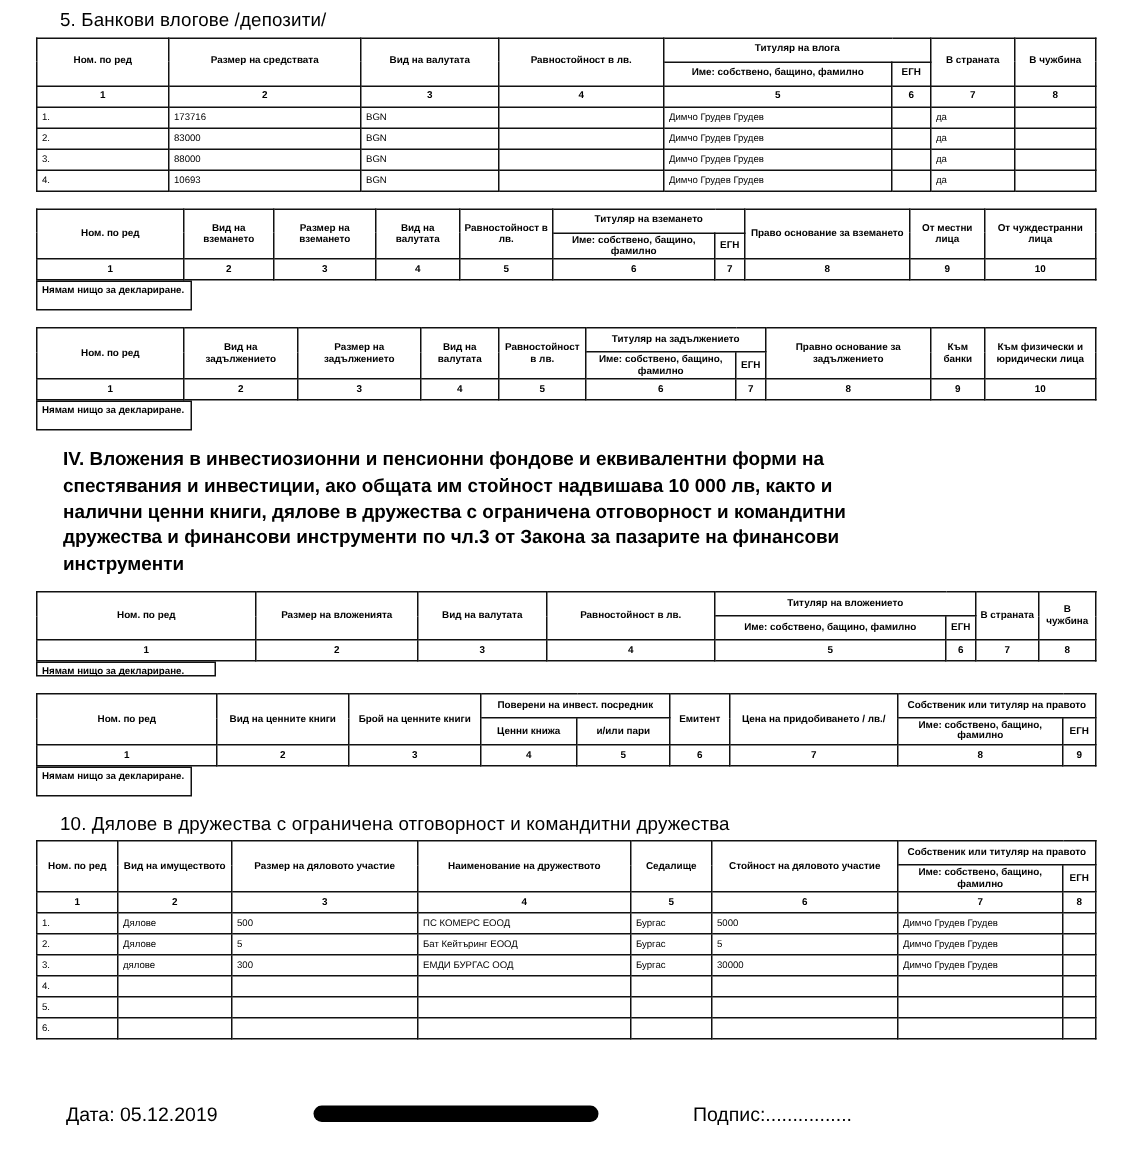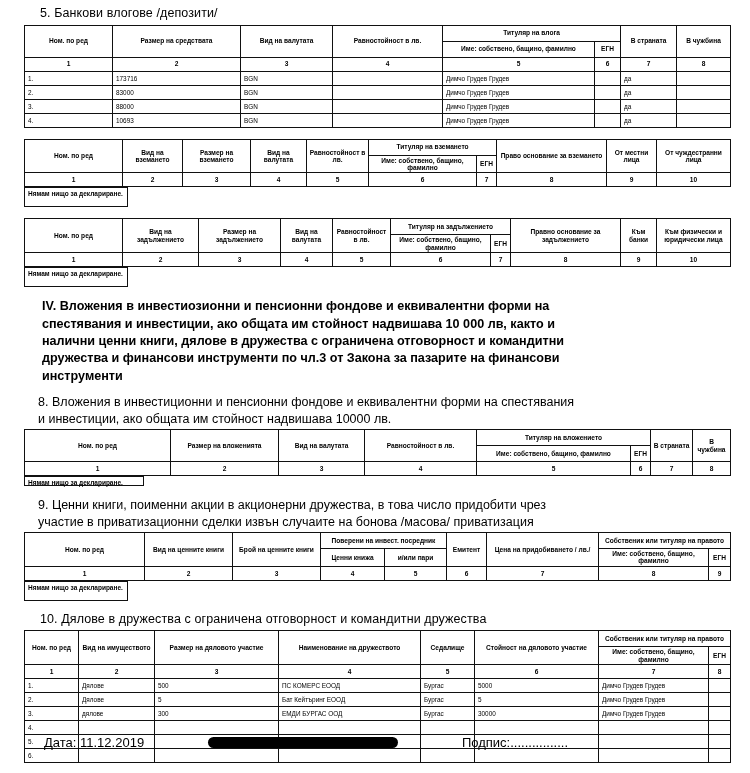--- a/index.html
+++ b/index.html
@@ -303,21 +303,20 @@
         <td class="num">10</td>
       </tr>
     </tbody>
   </table>
   <div class="nothing-wrap w2">
     <div class="nothing-cell">Нямам нищо за деклариране.</div>
   </div>
 
   <div class="block-title">IV. Вложения в инвестиозионни и пенсионни фондове и еквивалентни форми на спестявания и инвестиции, ако общата им стойност надвишава 10 000 лв, както и налични ценни книги, дялове в дружества с ограничена отговорност и командитни дружества и финансови инструменти по чл.3 от Закона за пазарите на финансови инструменти</div>
 
-  <div class="sec-title-2line">8. Вложения в инвестиционни и пенсионни фондове и еквивалентни форми на спестявания и инвестиции, ако общата им стойност надвишава 10000 лв.</div>
 
   <table class="frm">
     <colgroup>
       <col style="width:146px">
         <col style="width:108px">
         <col style="width:86px">
         <col style="width:112px">
       <col style="width:154px">
         <col style="width:20px">
         <col style="width:42px">
@@ -348,21 +347,20 @@
         <td class="num">8</td>
       </tr>
     </tbody>
   </table>
   <div class="nothing-wrap w3">
     <div class="nothing-cell">Нямам нищо за деклариране.</div>
   </div>
 
   <div class="gap-md"></div>
 
-  <div class="sec-title-2line">9. Ценни книги, поименни акции в акционерни дружества, в това число придобити чрез участие в приватизационни сделки извън случаите на бонова /масова/ приватизация</div>
 
   <table class="frm">
     <colgroup>
       <col style="width:120px">
         <col style="width:88px">
         <col style="width:88px">
         <col style="width:64px">
         <col style="width:62px">
       <col style="width:40px">
         <col style="width:112px">
@@ -501,18 +499,18 @@
         <td class="data"></td>
         <td class="data"></td>
         <td class="data"></td>
         <td class="data"></td>
       </tr>
 
     </tbody>
   </table>
 
   <div class="footer">
-    <div class="date">Дата: 11.12.2019</div>
+    <div class="date">Дата: 05.12.2019</div>
     <div class="redaction"></div>
     <div class="sign">Подпис:................</div>
   </div>
 
 </div>
 
 </body></html>

